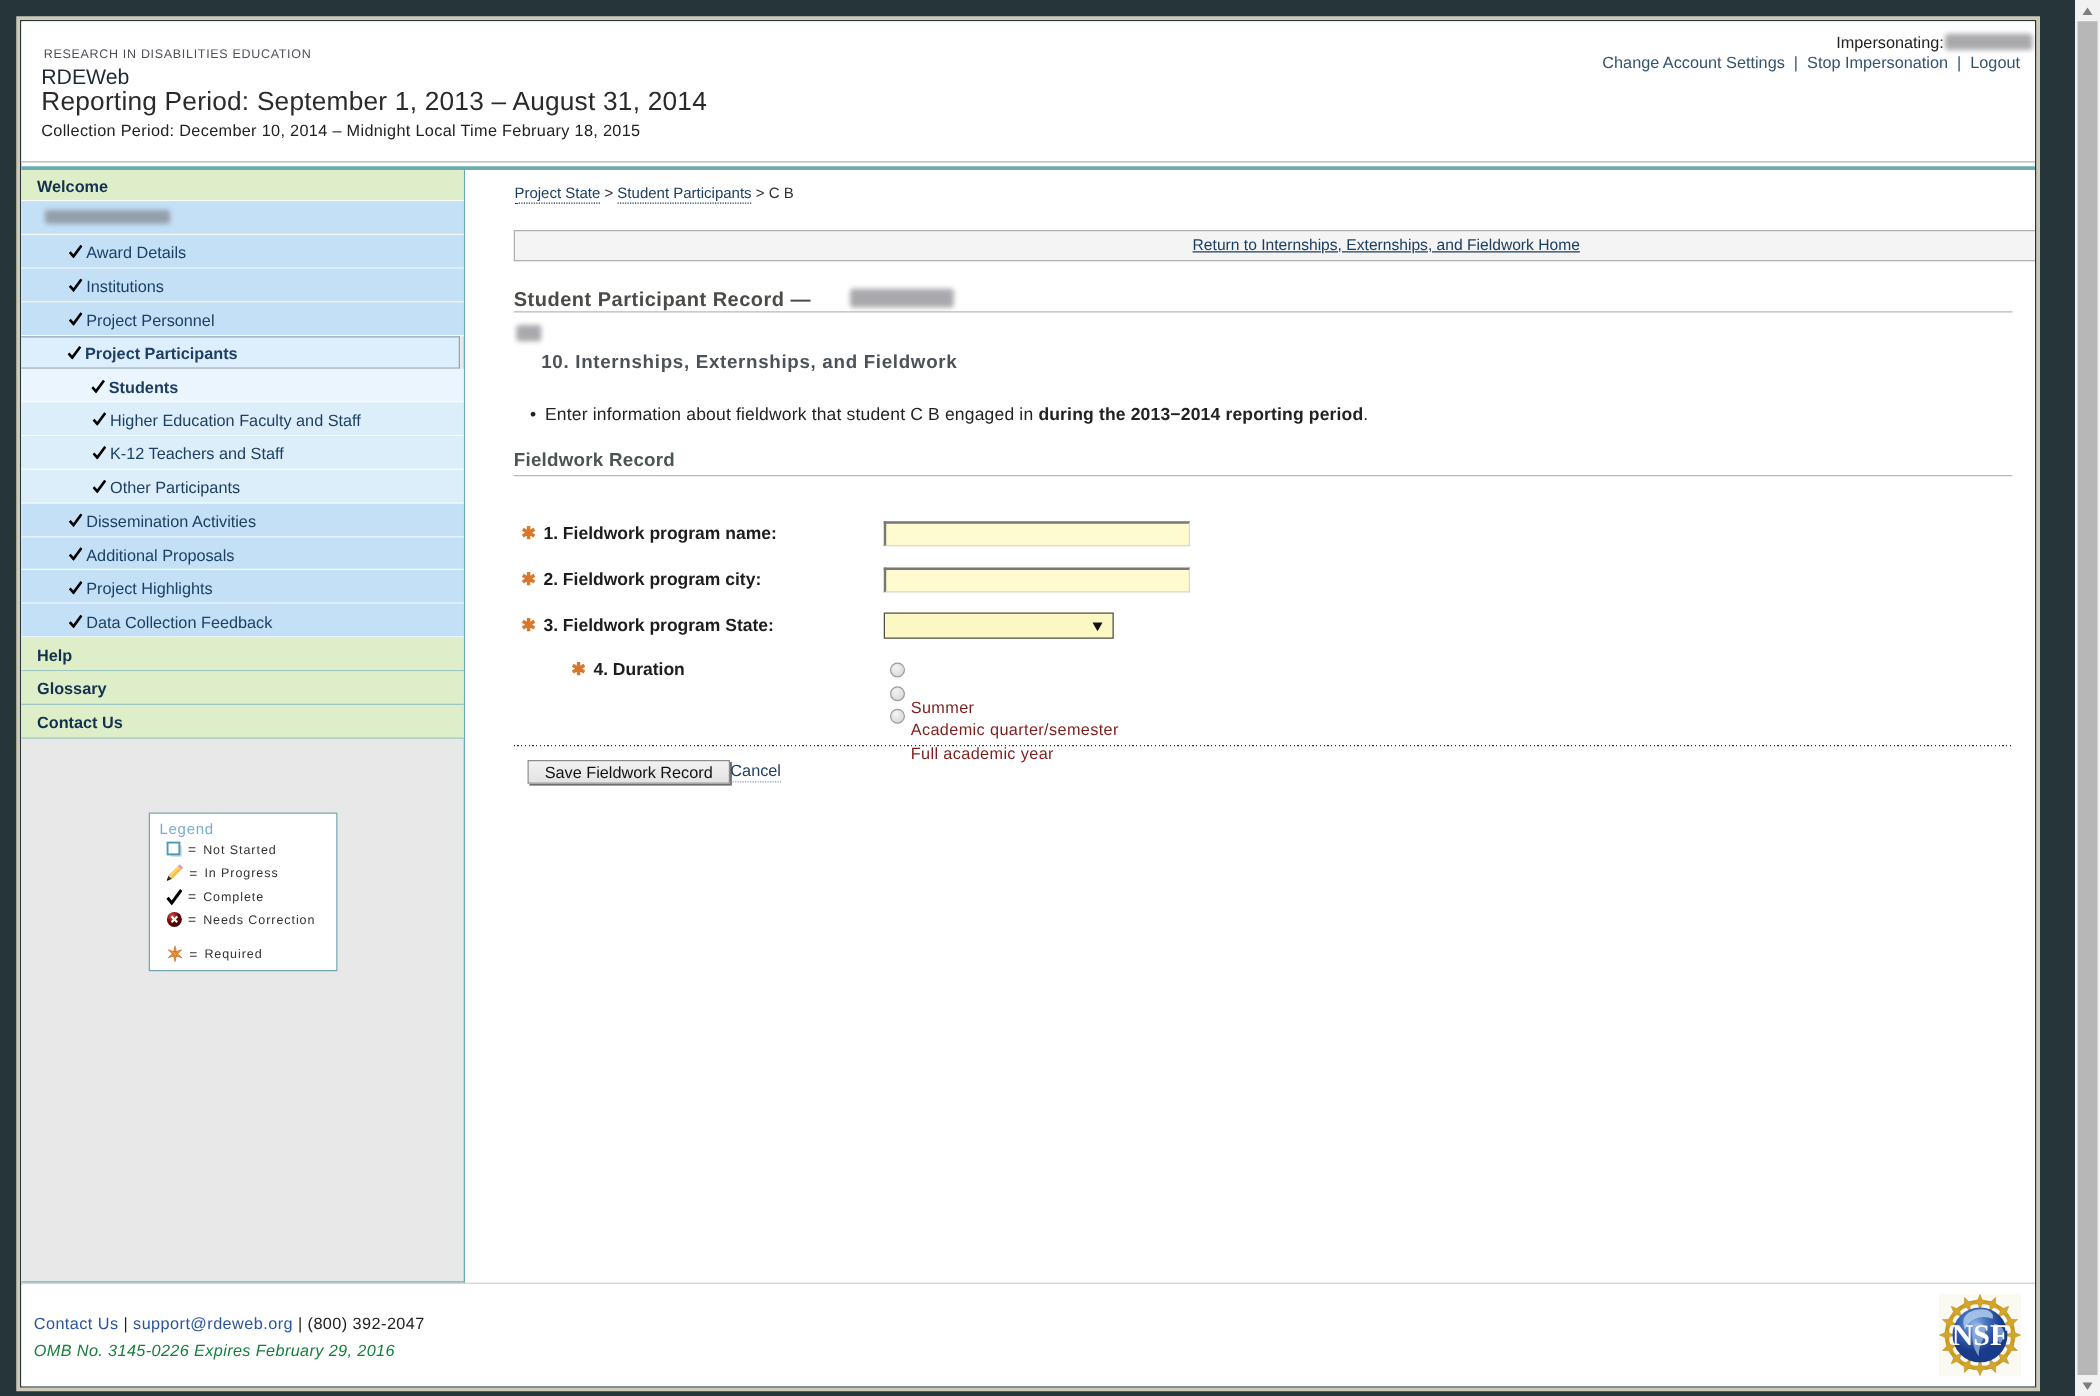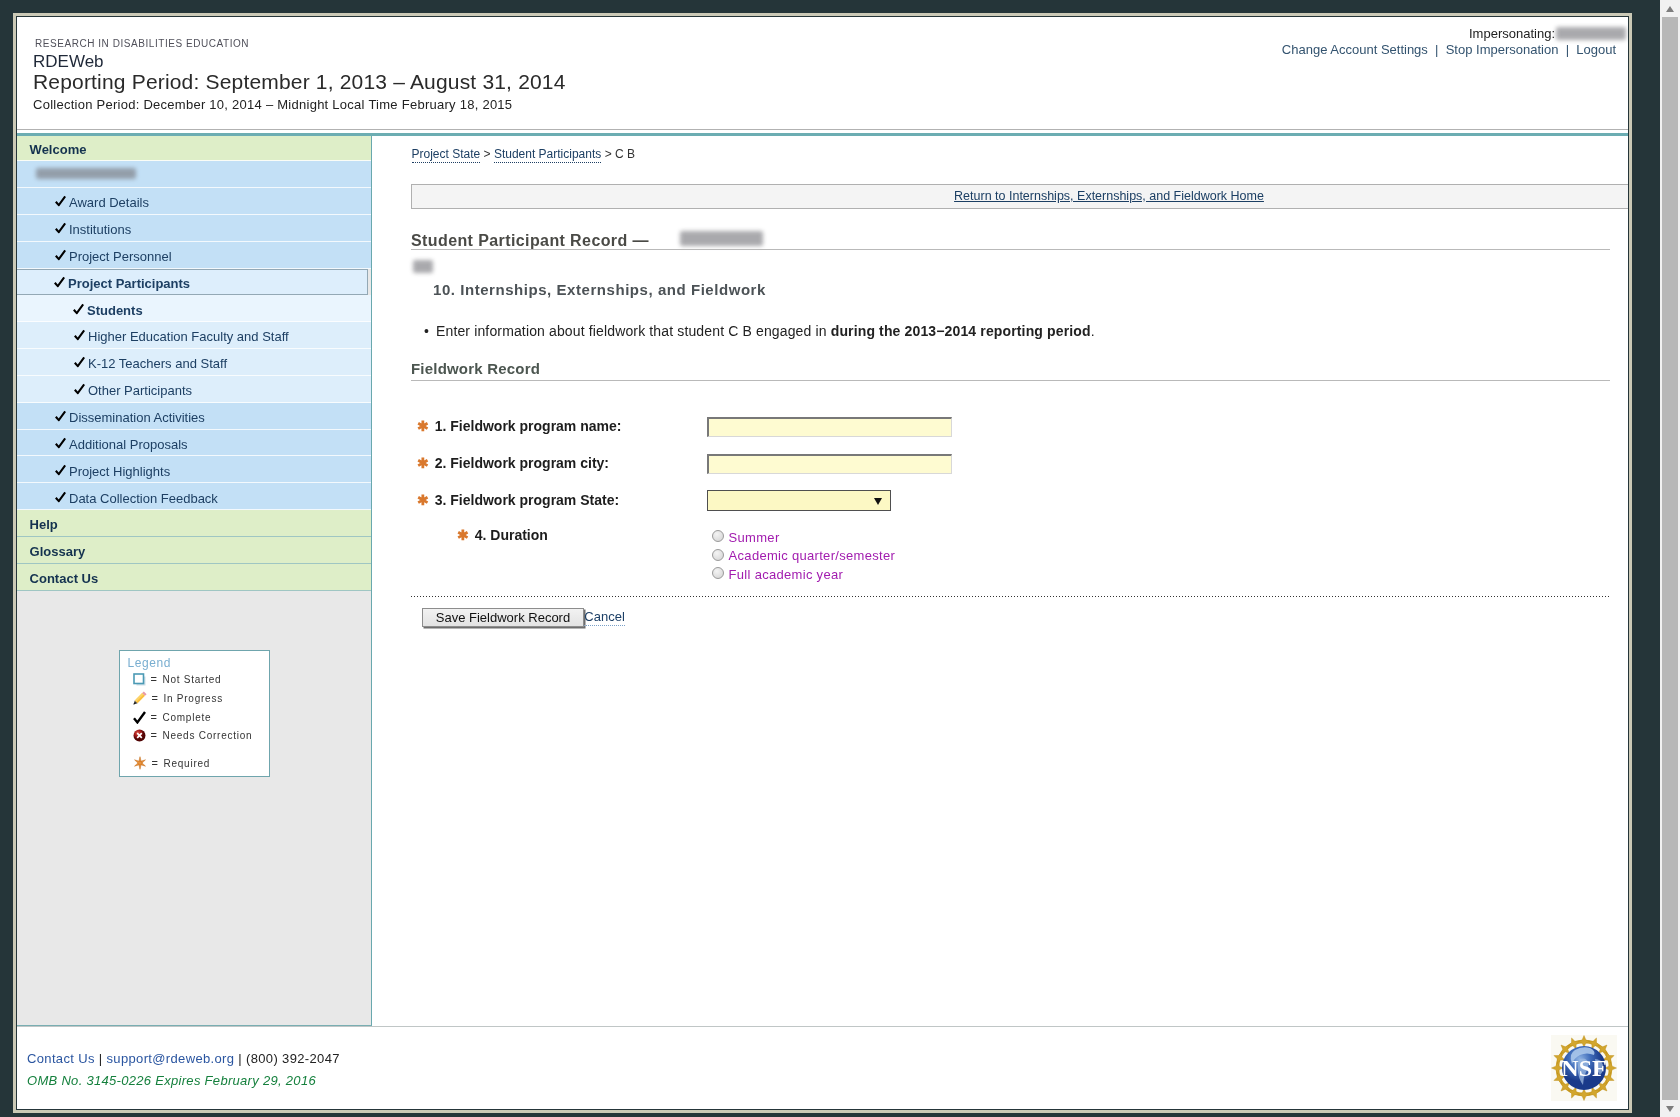--- a/index.html
+++ b/index.html
@@ -76,21 +76,21 @@
 .inp { position:absolute; left:335px; width:245px; height:20px; background:#fefbd1;
   border-top:2px solid #787878; border-left:2px solid #787878;
   border-bottom:1px solid #d8d8d8; border-right:1px solid #d8d8d8; }
 .sel { position:absolute; left:335px; width:184px; height:21px; background:#fcf8c4;
   border:1.5px solid #4f4f4f; }
 .sel .arr { position:absolute; right:8px; top:7px; width:0; height:0;
   border-left:4.5px solid transparent; border-right:4.5px solid transparent;
   border-top:7px solid #111; }
 .radio { position:absolute; width:12px; height:12px; border-radius:50%;
   border:1px solid #9a9a9a; background:radial-gradient(circle at 38% 32%, #f4f4f4, #dcdcdc 70%, #cfcfcf); }
-.rlabel { position:absolute; font-size:13px; line-height:1; color:#a21caf; letter-spacing:0.3px; }
+.rlabel { position:absolute; font-size:13px; line-height:1; color:#7f1d1d; letter-spacing:0.3px;margin-top:28px; }
 .dotted { position:absolute; left:39px; top:460.2px; width:1200px; height:1px;
   background-image:repeating-linear-gradient(to right, #333 0 1px, transparent 1px 3px); }
 .btn { position:absolute; left:50px; top:471.6px; width:162px; height:19px;
   background:linear-gradient(#f2f2f2, #e3e3e3); border:1px solid #8d8d8d;
   box-shadow:1.5px 1.5px 0 #6e6e6e; font-size:13px; color:#111; text-align:center;
   line-height:17px; font-family:"Liberation Sans", sans-serif; }
 .cancel { position:absolute; left:212.3px; top:474.2px; font-size:13px; line-height:1;
   color:#1c3f66; border-bottom:1px dotted #7aa0c8; padding-bottom:2px; }
 
 .footer { position:absolute; left:0; top:1010.6px; width:1611px; height:83px; background:#fff; }

